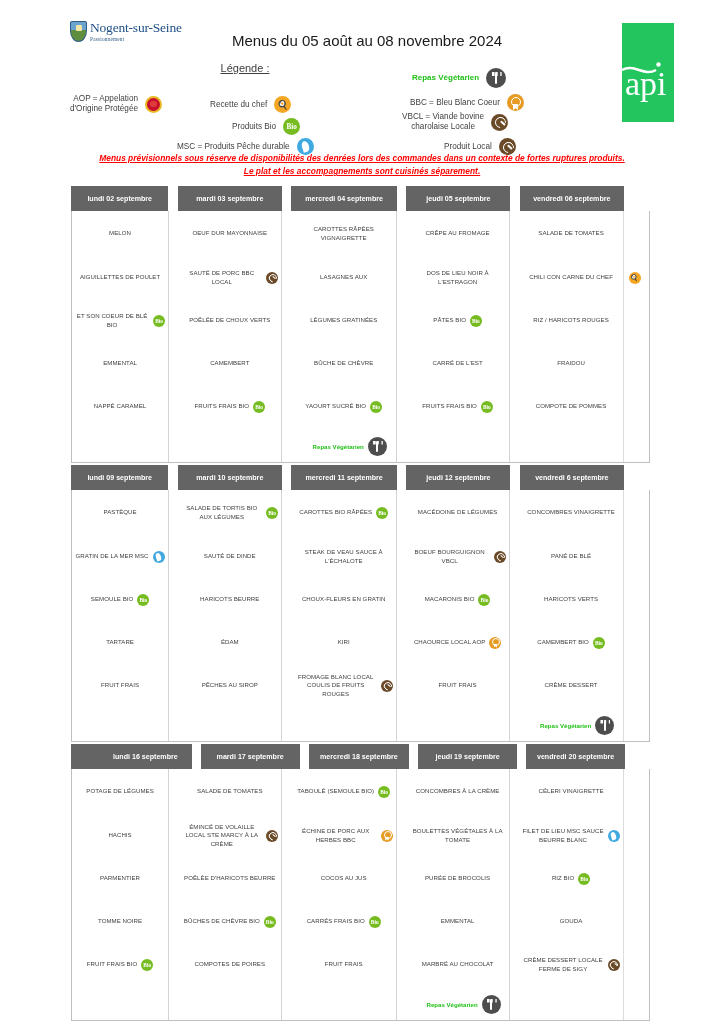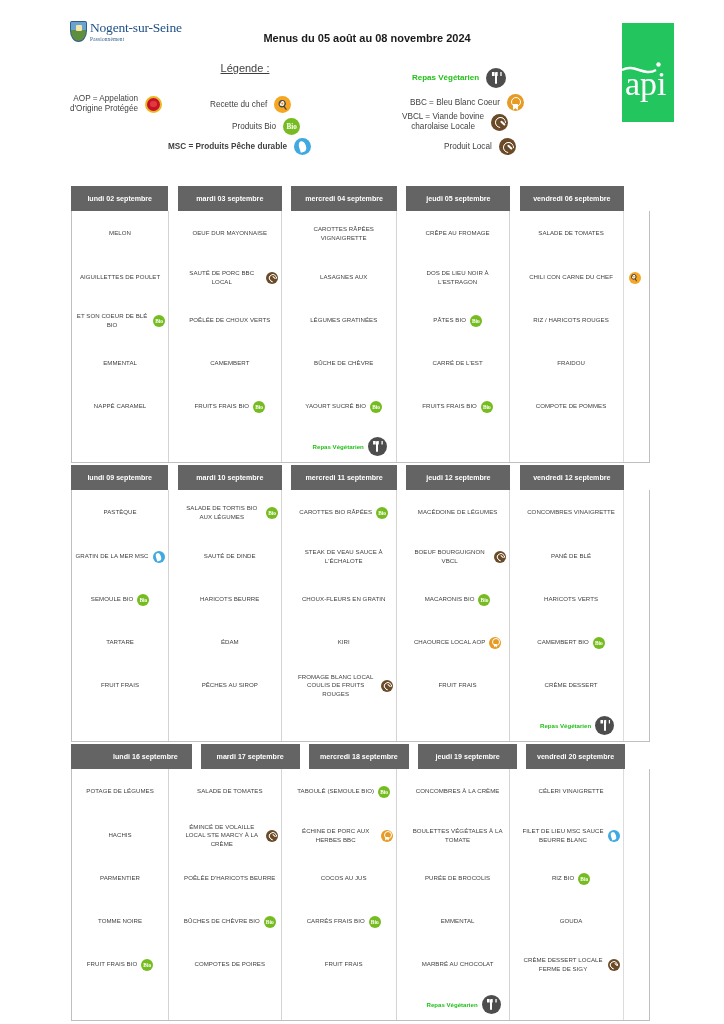--- a/index.html
+++ b/index.html
@@ -59,22 +59,22 @@
     font-size: 5.3px;
     color: #2f5d86;
     letter-spacing: .2px;
     margin-top: 1px;
   }
 
   .period {
     position: absolute;
     left: 0; right: 0; top: 32px;
     text-align: center;
-    font-size: 11px;
-    font-weight: bold;
+    font-size: 15px;
+    font-weight: normal;
     color: #1a1a1a;
     padding-left: 10px;
   }
 
   
   .api-logo {
     position: absolute;
     left: 622px; top: 23px;
     width: 52px; height: 99px;
     background: #22c55e;
@@ -384,21 +384,21 @@
         <div class="badge badge-aop"></div>
       </div>
       <div class="lg-row" style="left:148px; top:18px;">
         <div class="lg-label">Recette du chef</div>
         <div class="badge badge-chef"></div>
       </div>
       <div class="lg-row" style="left:170px; top:40px;">
         <div class="lg-label">Produits Bio</div>
         <div class="badge badge-bio">Bio</div>
       </div>
-      <div class="lg-row" style="left:106px; top:60px;font-weight:bold;">
+      <div class="lg-row" style="left:115px; top:60px;">
         <div class="lg-label">MSC = Produits Pêche durable</div>
         <div class="badge badge-msc"></div>
       </div>
 
       <div class="lg-row" style="left:350px; top:-10px;">
         <div class="lg-label veg">Repas Végétarien</div>
         <div class="badge badge-veg"></div>
       </div>
       <div class="lg-row" style="left:348px; top:16px;">
         <div class="lg-label">BBC = Bleu Blanc Coeur</div>
@@ -408,20 +408,24 @@
         <div class="lg-label c">VBCL = Viande bovine<br>charolaise Locale</div>
         <div class="badge badge-local"></div>
       </div>
       <div class="lg-row" style="left:382px; top:60px;">
         <div class="lg-label">Produit Local</div>
         <div class="badge badge-local"></div>
       </div>
     </div>
   </div>
 
+  <div class="notices">
+    <div class="notice">Menus prévisionnels sous réserve de disponibilités des denrées lors des commandes dans un contexte de fortes ruptures produits.</div>
+    <div class="notice">Le plat et les accompagnements sont cuisinés séparement.</div>
+  </div>
 
   <div class="weeks" id="weeks">
       <div class="week">
         <div class="wk-head">
           <div class="hcell" style="width: 104px;">lundi 02 septembre</div>
           <div class="hcell gap" style="width: 10px;"></div>
           <div class="hcell" style="width: 111px;">mardi 03 septembre</div>
           <div class="hcell gap" style="width: 10px;"></div>
           <div class="hcell" style="width: 113px;">mercredi 04 septembre</div>
           <div class="hcell gap" style="width: 10px;"></div>
@@ -589,21 +593,21 @@
       <div class="week">
         <div class="wk-head">
           <div class="hcell" style="width: 104px;">lundi 09 septembre</div>
           <div class="hcell gap" style="width: 10px;"></div>
           <div class="hcell" style="width: 111px;">mardi 10 septembre</div>
           <div class="hcell gap" style="width: 10px;"></div>
           <div class="hcell" style="width: 113px;">mercredi 11 septembre</div>
           <div class="hcell gap" style="width: 10px;"></div>
           <div class="hcell" style="width: 111px;">jeudi 12 septembre</div>
           <div class="hcell gap" style="width: 10px;"></div>
-          <div class="hcell" style="width: 111px;">vendredi 12 septembre</div>
+          <div class="hcell" style="width: 111px;">vendredi 6 septembre</div>
           <div class="hcell gap" style="width: 28px;"></div>
         </div>
         <div class="wk-body" style="height: 252px;">
           <div class="daycol bordered" style="width: 104px;">
             <div class="slot" style="height: 45px;">
               <div class="dish-wrap">
                 <div class="dish">PASTÈQUE</div>
               </div>
             </div>
             <div class="slot" style="height: 43px;">

